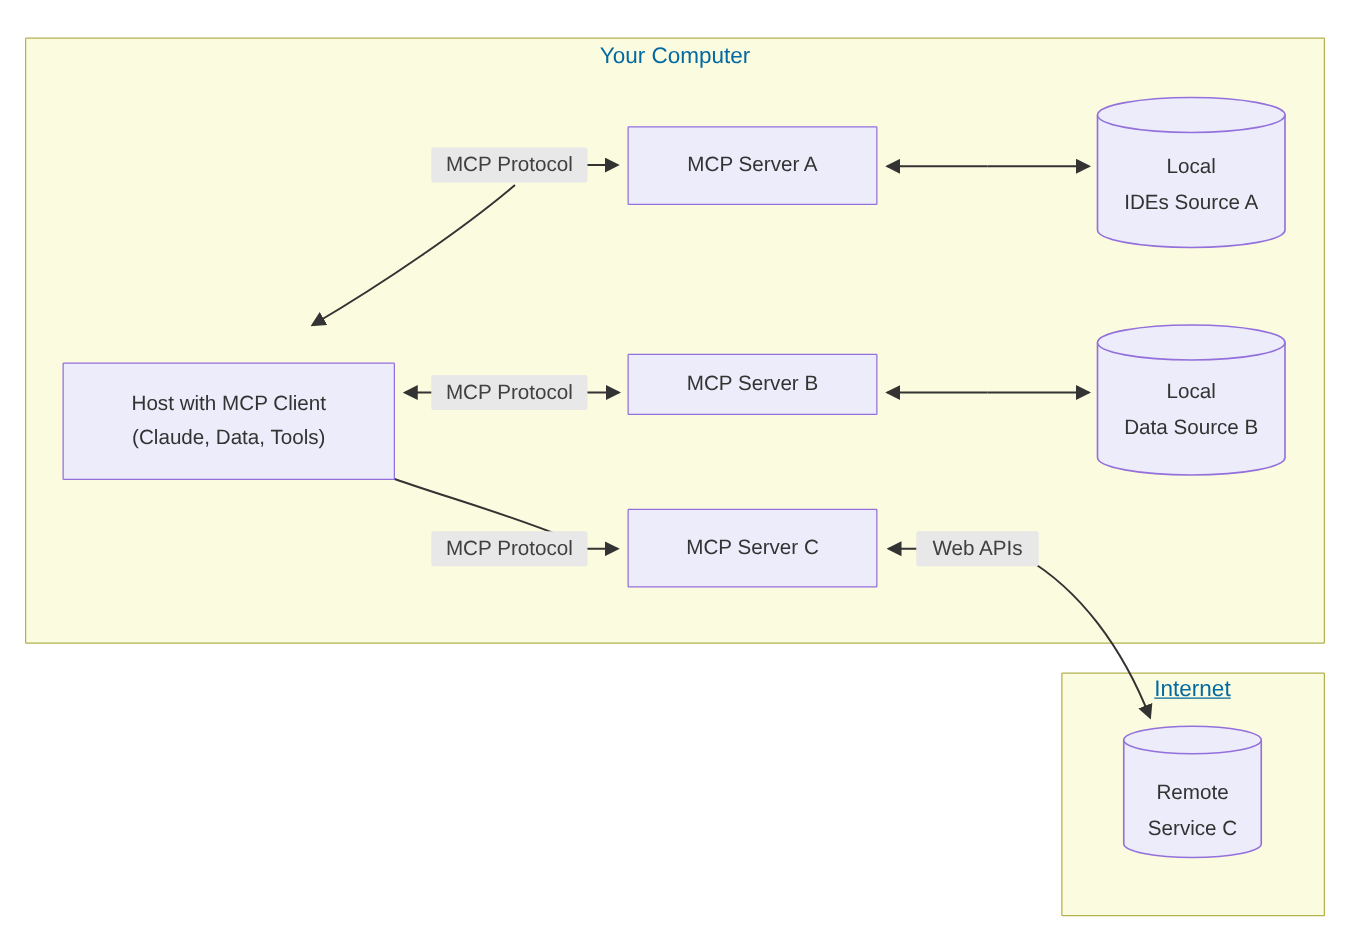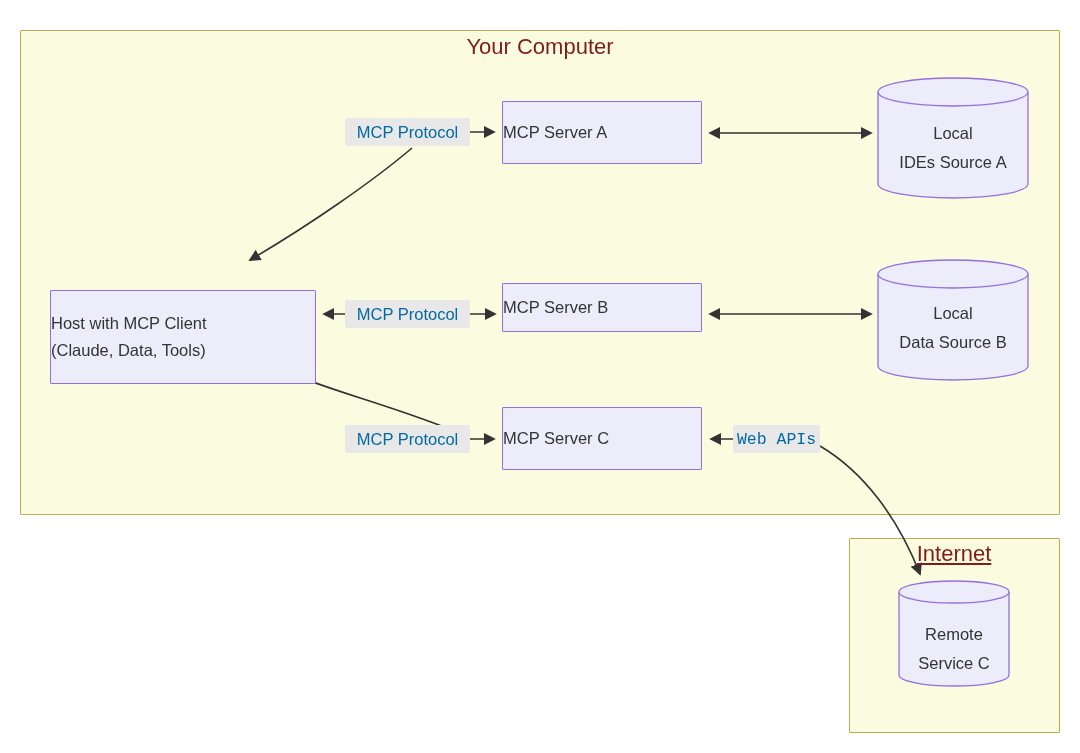--- a/index.html
+++ b/index.html
@@ -6,36 +6,36 @@
   #stage{
     position:relative;width:1080px;height:753px;background:#ffffff;
     font-family:"Liberation Sans","DejaVu Sans",sans-serif;color:#333333;
     overflow:hidden;
   }
   .cluster{
     position:absolute;background:#fbfbdf;border:1px solid #b2b24e;border-radius:1px;
     box-sizing:border-box;z-index:0;
   }
   .cluster-title{
-    position:absolute;text-align:center;font-size:22px;color:#7f1d1d;z-index:2;
+    position:absolute;text-align:center;font-size:18px;color:#0369a1;z-index:2;
   }
   #edges{position:absolute;left:0;top:0;z-index:1;}
   .node{
     position:absolute;background:#ececfb;border:1.3px solid #9370db;border-radius:1px;
-    box-sizing:border-box;display:flex;flex-direction:column;align-items:flex-start;
+    box-sizing:border-box;display:flex;flex-direction:column;align-items:center;
     justify-content:center;z-index:2;font-size:16.5px;line-height:27px;text-align:center;
   }
   .cyl-text{
     position:absolute;display:flex;flex-direction:column;align-items:center;
     justify-content:center;z-index:2;font-size:16.5px;line-height:29px;text-align:center;
   }
   .edge-label{
     position:absolute;background:#e8e8e8;border-radius:2px;z-index:2;
     display:flex;align-items:center;justify-content:center;
-    font-size:16.5px;color:#0369a1;
+    font-size:16.5px;color:#404040;
   }
 </style>
 </head>
 <body>
 
 <div id="stage">
 
   <div class="cluster" style="left:20px;top:30px;width:1040px;height:485px;"></div>
   <div class="cluster" style="left:849px;top:538px;width:211px;height:195px;"></div>
 
@@ -99,15 +99,15 @@
     <div>Data Source B</div>
   </div>
   <div class="cyl-text" style="left:899px;top:611px;width:110px;height:75px;text-align:right;">
     <div>Remote</div>
     <div>Service C</div>
   </div>
 
   <div class="edge-label" style="left:345px;top:118px;width:125px;height:28px;">MCP Protocol</div>
   <div class="edge-label" style="left:345px;top:300px;width:125px;height:28px;">MCP Protocol</div>
   <div class="edge-label" style="left:345px;top:425px;width:125px;height:28px;">MCP Protocol</div>
-  <div class="edge-label" style="left:733px;top:425px;width:87px;height:28px;font-family:Liberation Mono, monospace;">Web APIs</div>
+  <div class="edge-label" style="left:733px;top:425px;width:98px;height:28px;">Web APIs</div>
 
 </div>
 
 </body></html>

